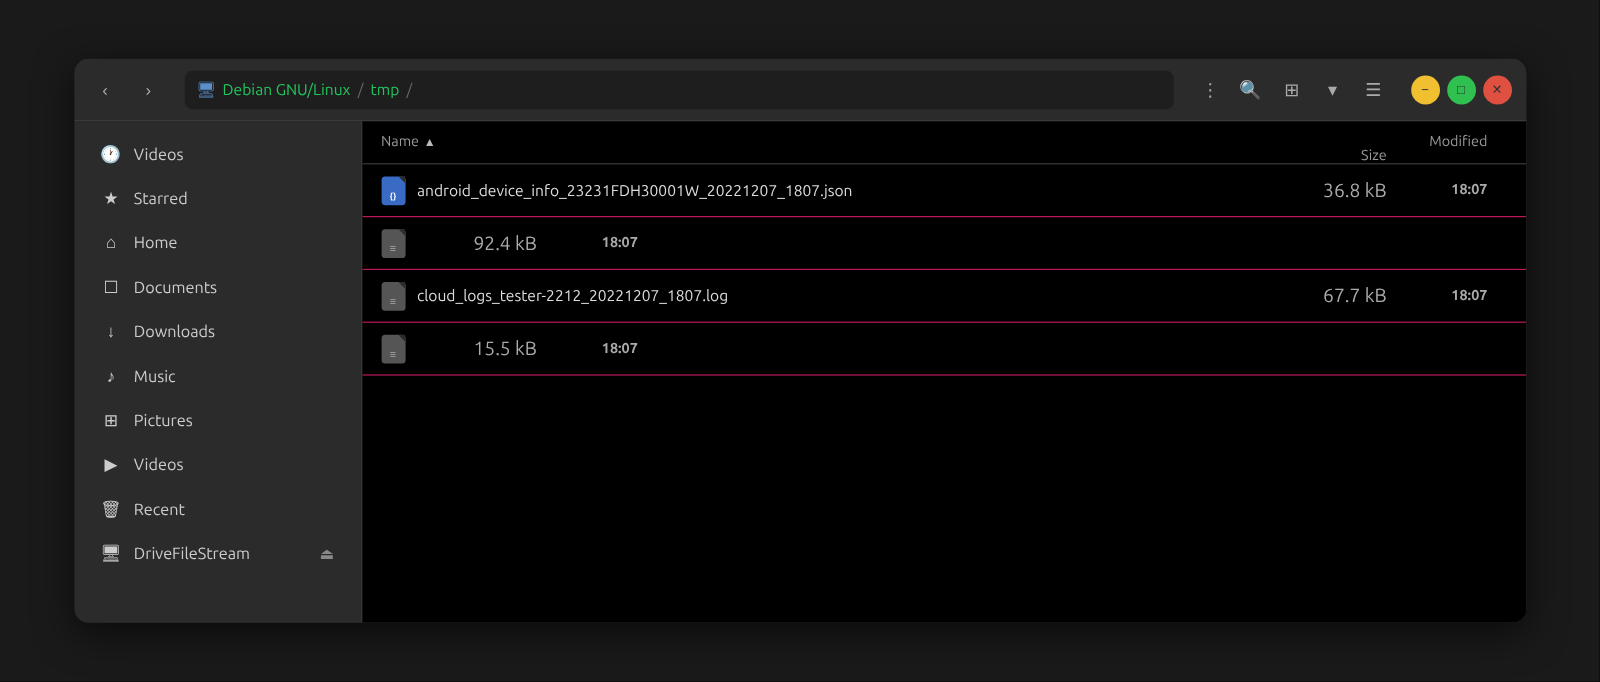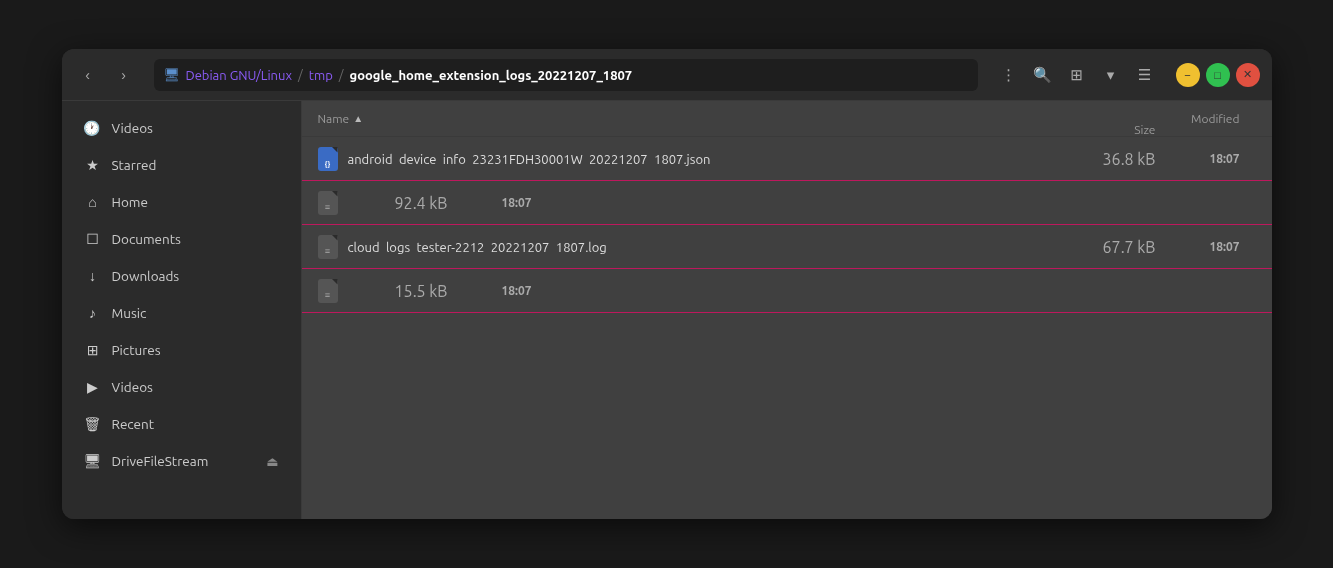--- a/index.html
+++ b/index.html
@@ -52,21 +52,21 @@
       border-radius: 6px;
       display: flex;
       align-items: center;
       padding: 0 10px;
       gap: 6px;
       font-size: 13px;
       color: #ccc;
       margin: 0 8px;
     }
     .path-sep { color: #666; }
-    .path-segment { color: #8b5cf6; }
+    .path-segment { color: #22c55e; }
     .path-segment.current { color: #fff; font-weight: 600; }
     .path-icon {
       width: 16px;
       height: 16px;
       color: #5b8fcc;
       font-size: 13px;
     }
     .titlebar-actions {
       display: flex;
       align-items: center;
@@ -140,21 +140,21 @@
     }
     .sidebar-label { flex: 1; }
     .sidebar-eject {
       font-size: 13px;
       color: #888;
       margin-left: auto;
     }
     
     .main {
       flex: 1;
-      background: #404040;
+      background: #000000;
       overflow-y: auto;
     }
     
     .file-header {
       display: flex;
       align-items: center;
       padding: 0 16px;
       height: 36px;
       border-bottom: 1px solid #3a3a3a;
       color: #999;
@@ -277,21 +277,20 @@
   <div class="titlebar">
     <button class="nav-btn">‹</button>
     <button class="nav-btn">›</button>
 
     <div class="path-bar">
       <span class="path-icon">🖥</span>
       <span class="path-segment">Debian GNU/Linux</span>
       <span class="path-sep">/</span>
       <span class="path-segment">tmp</span>
       <span class="path-sep">/</span>
-      <span class="path-segment current">google_home_extension_logs_20221207_1807</span>
     </div>
 
     <div class="titlebar-actions">
       <button class="titlebar-icon-btn">⋮</button>
       <button class="titlebar-icon-btn">🔍</button>
       <button class="titlebar-icon-btn">⊞</button>
       <button class="titlebar-icon-btn">▾</button>
       <button class="titlebar-icon-btn">☰</button>
     </div>
 

